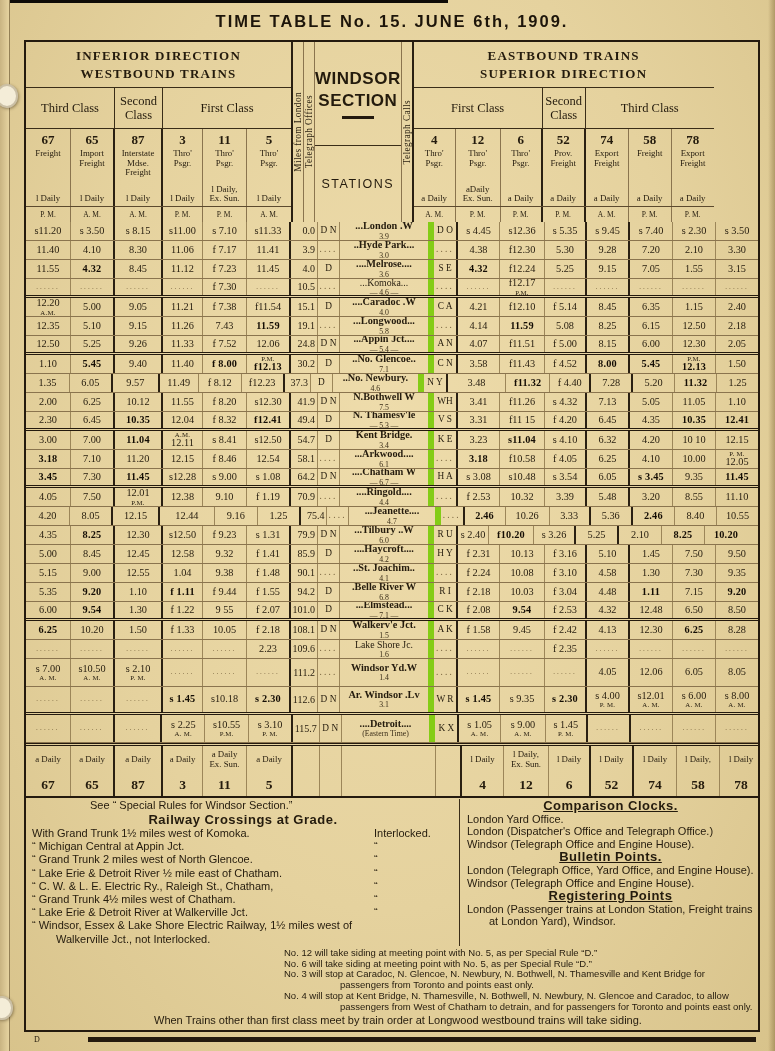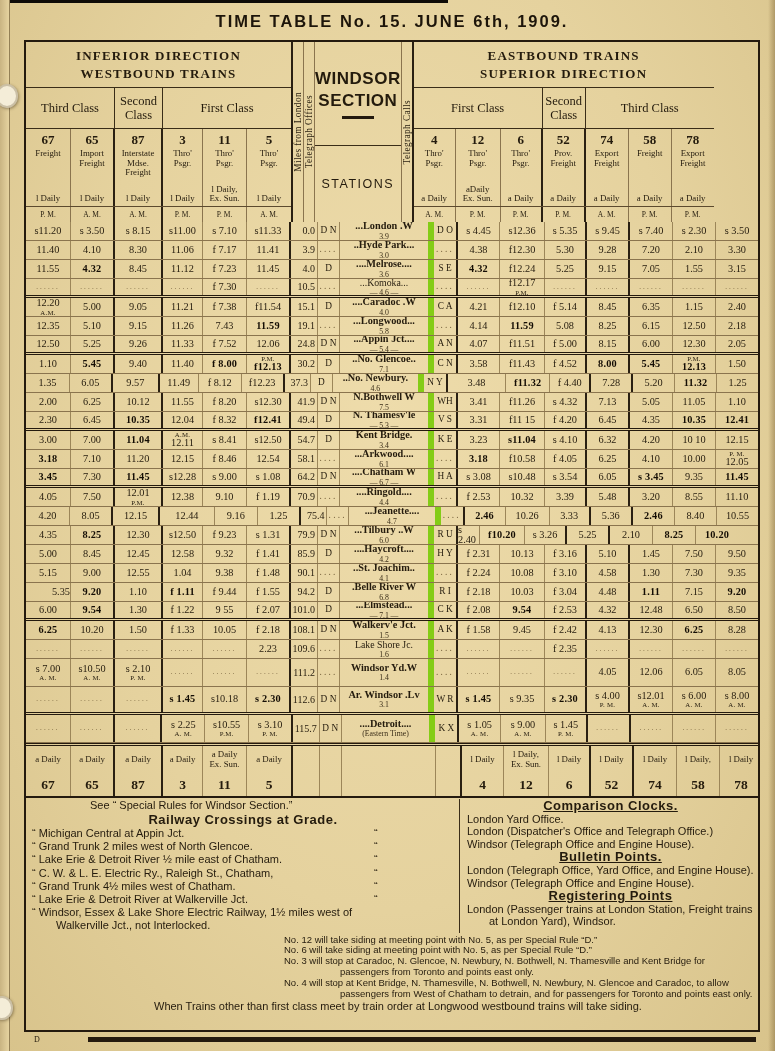--- a/index.html
+++ b/index.html
@@ -1062,21 +1062,21 @@
           <div class="tcell gb" style="width: 44px;">
             <div class="tval">s 1.31</div>
           </div>
           <div class="mcell miles gbl" style="width: 27px;">79.9</div>
           <div class="mcell telx" style="width: 22px;">D N</div>
           <div class="stcell" style="width: 94px;">
             <div class="stname">...Tilbury ..W</div>
             <div class="stgap">6.0</div>
           </div>
           <div class="mcell telx gb" style="width: 24px;">R U</div>
-          <div class="tcell" style="width: 22px;">
+          <div class="tcell" style="width: 31px;">
             <div class="tval">s 2.40</div>
           </div>
           <div class="tcell" style="width: 45px;">
             <div class="tval b">f10.20</div>
           </div>
           <div class="tcell gb" style="width: 42px;">
             <div class="tval">s 3.26</div>
           </div>
           <div class="tcell gb" style="width: 43px;">
             <div class="tval">5.25</div>
@@ -1181,21 +1181,21 @@
             <div class="tval">1.30</div>
           </div>
           <div class="tcell" style="width: 43px;">
             <div class="tval">7.30</div>
           </div>
           <div class="tcell rowend" style="width: 42px;">
             <div class="tval">9.35</div>
           </div>
         </div>
         <div class="trow">
-          <div class="tcell" style="width: 45px; align-items: flex-end;">
+          <div class="tcell" style="width: 45px;">
             <div class="tval">5.35</div>
           </div>
           <div class="tcell gb" style="width: 44px;">
             <div class="tval b">9.20</div>
           </div>
           <div class="tcell gb" style="width: 48px;">
             <div class="tval">1.10</div>
           </div>
           <div class="tcell" style="width: 40px;">
             <div class="tval b">f 1.11</div>
@@ -1587,20 +1587,24 @@
       </div>
     </div>
   </div>
 
   <div class="notes">
     <div class="notes-cols">
       <div class="notes-left">
         <div class="see-rule">See “ Special Rules for Windsor Section.”</div>
         <div class="cross-title">Railway Crossings at Grade.</div>
         <div id="crossings">
+            <div class="crossing first">
+              <div class="ctext">With Grand Trunk 1½ miles west of Komoka.</div>
+              <div class="cmark">Interlocked.</div>
+            </div>
             <div class="crossing">
               <div class="ctext">“   Michigan Central at Appin Jct.</div>
               <div class="cmark">“</div>
             </div>
             <div class="crossing">
               <div class="ctext">“   Grand Trunk 2 miles west of North Glencoe.</div>
               <div class="cmark">“</div>
             </div>
             <div class="crossing">
               <div class="ctext">“   Lake Erie &amp; Detroit River ½ mile east of Chatham.</div>

